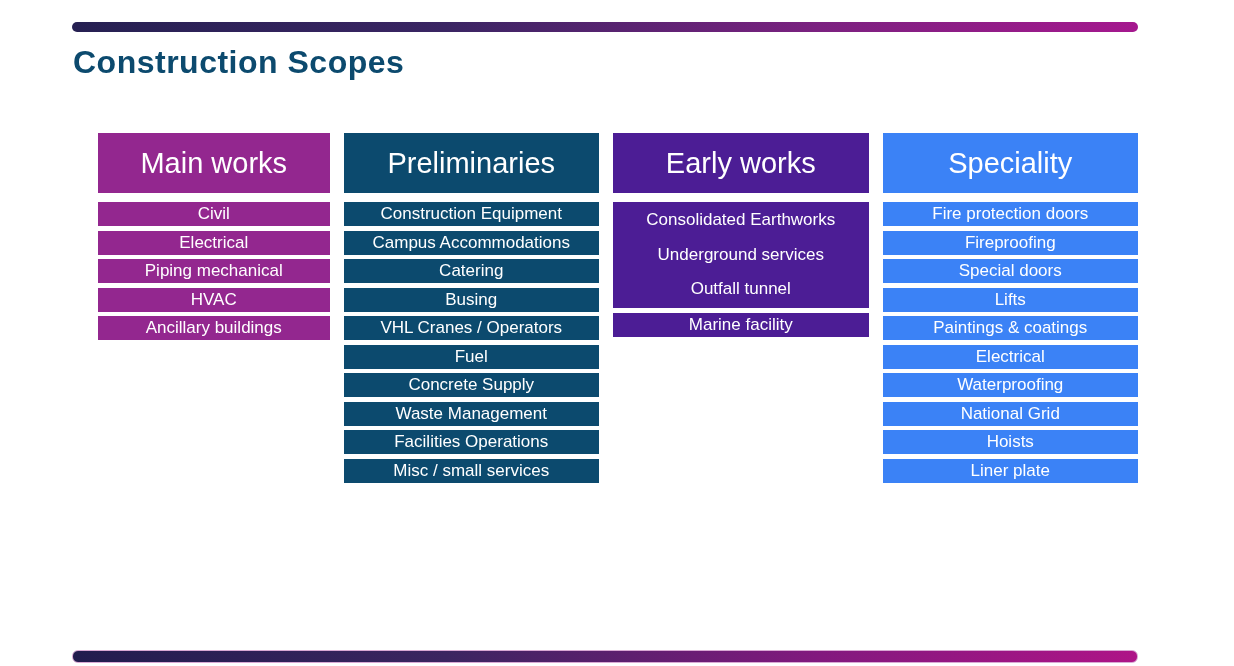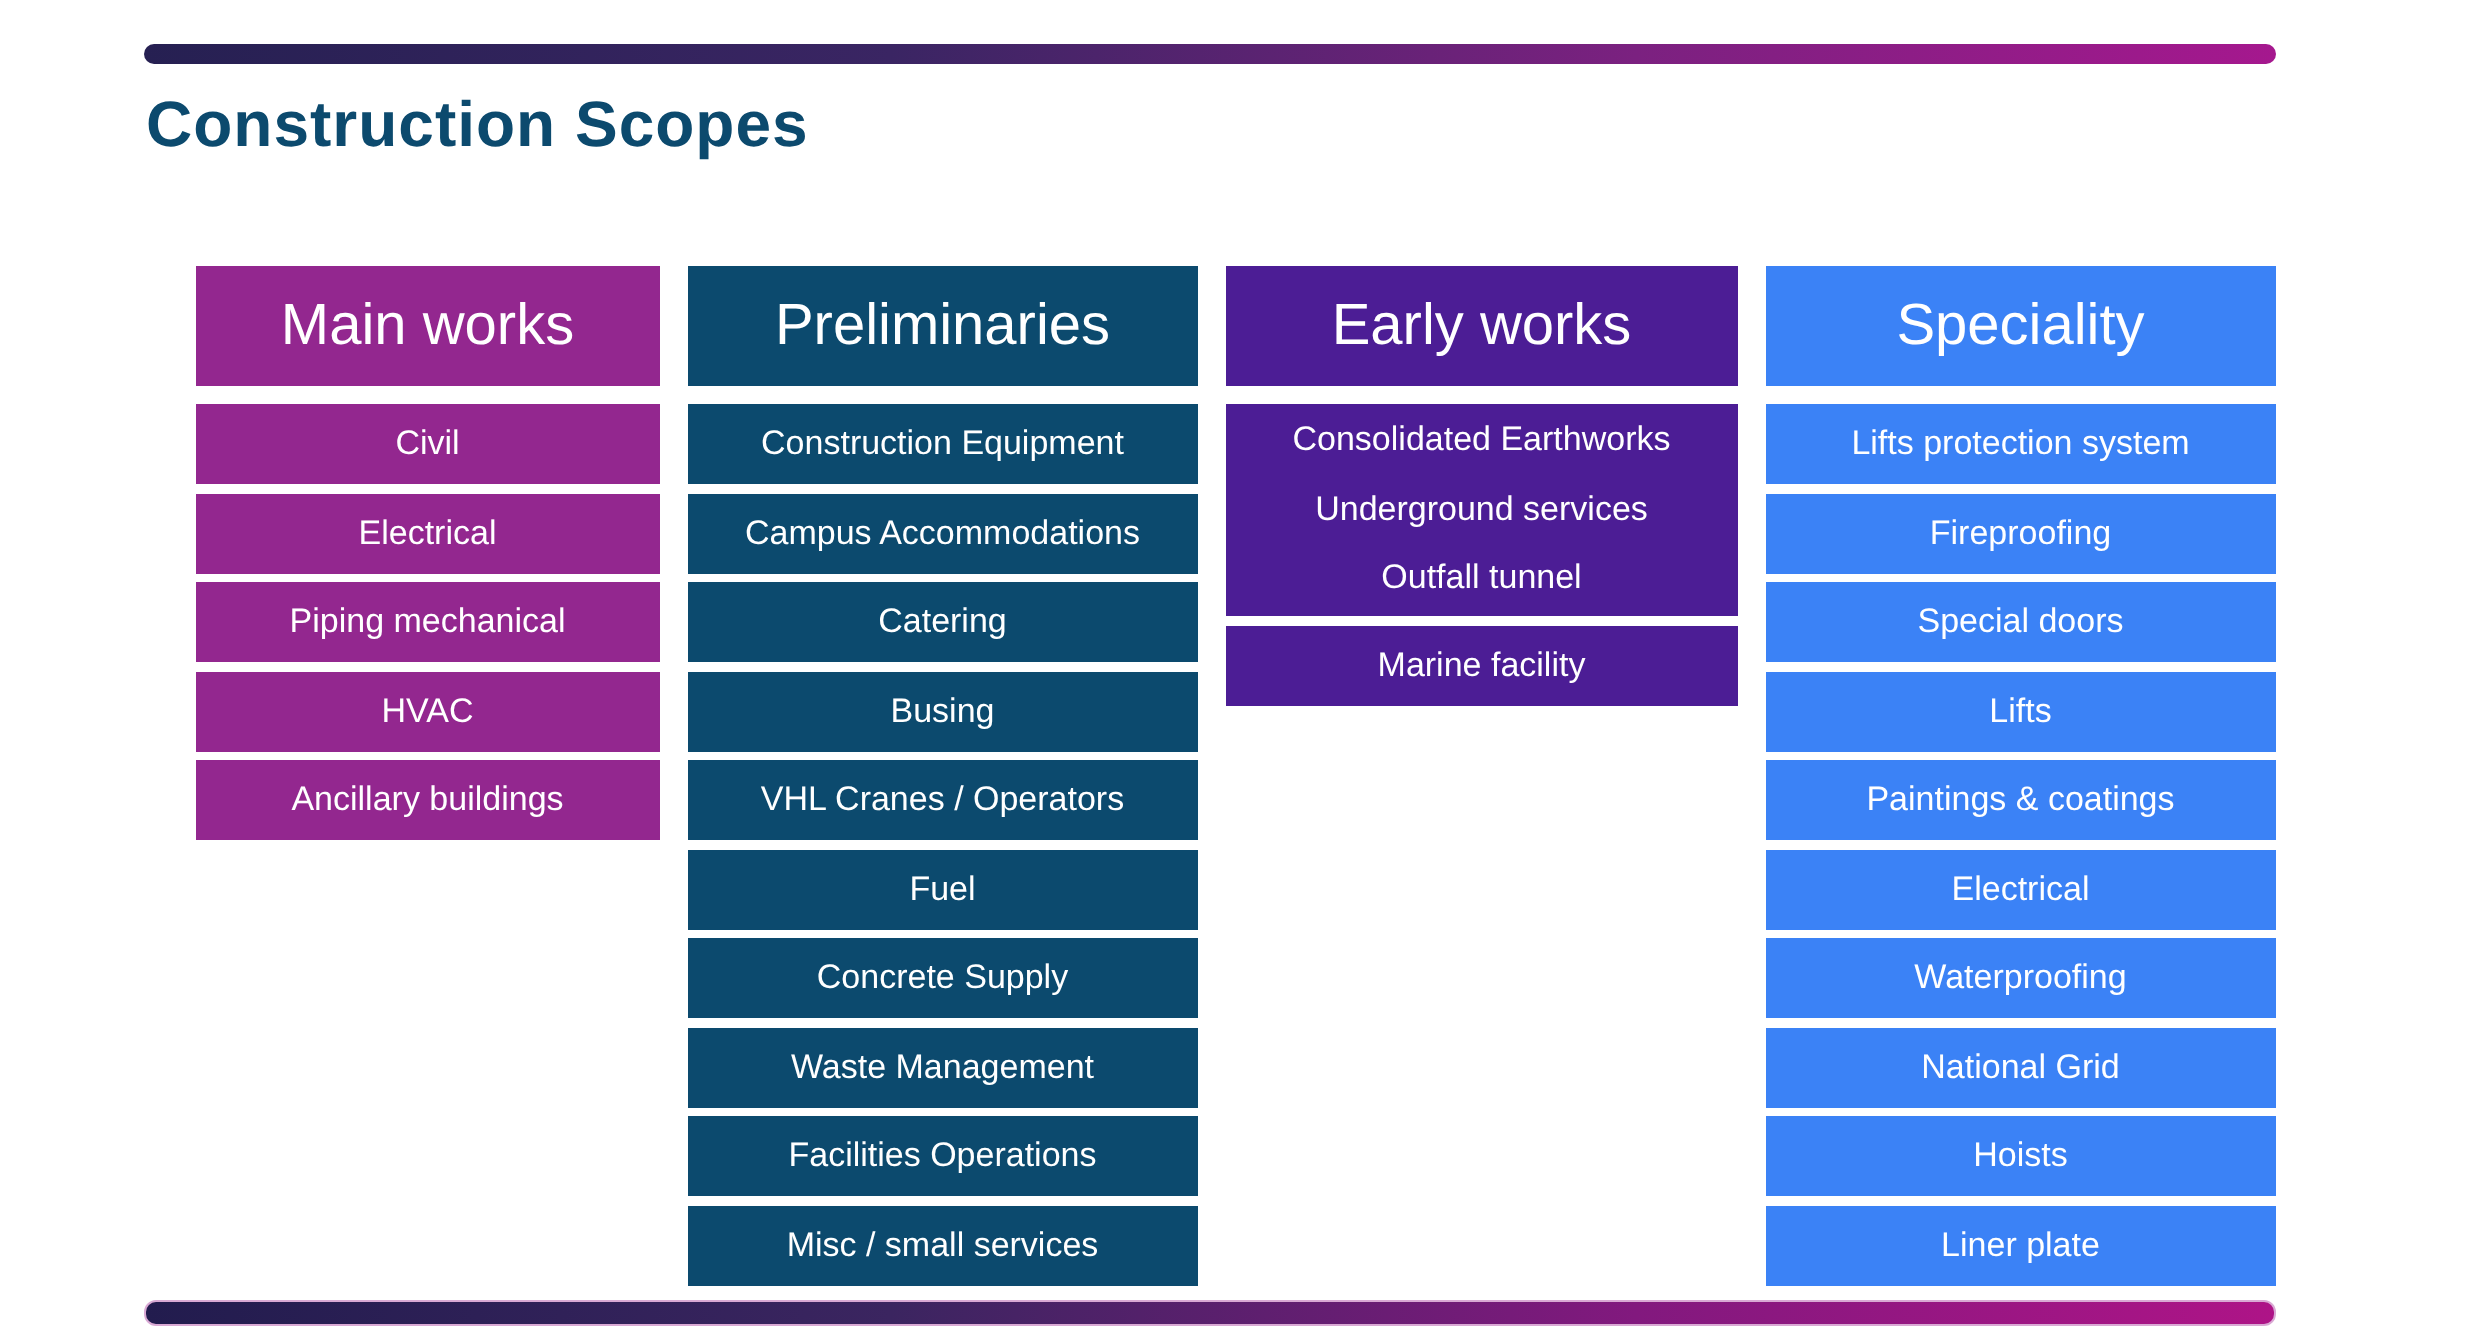--- a/index.html
+++ b/index.html
@@ -56,21 +56,21 @@
     white-space: nowrap;
   }
 
   .rows {
     display: flex;
     flex-direction: column;
     gap: 4.5px;
   }
 
   .cell {
-    height: 40px;
+    height: 24px;
     display: flex;
     align-items: center;
     justify-content: center;
     color: #ffffff;
     font-size: 17px;
     white-space: nowrap;
     text-align: center;
   }
 
   .cell.tall {
@@ -134,21 +134,21 @@
           <div>Consolidated Earthworks</div>
           <div>Underground services</div>
           <div>Outfall tunnel</div>
         </div>
         <div class="cell">Marine facility</div>
       </div>
   </div>
   <div class="column orange">
     <div class="col-header">Speciality</div>
     <div class="rows">
-        <div class="cell">Lifts protection system</div>
+        <div class="cell">Fire protection doors</div>
         <div class="cell">Fireproofing</div>
         <div class="cell">Special doors</div>
         <div class="cell">Lifts</div>
         <div class="cell">Paintings &amp; coatings</div>
         <div class="cell">Electrical</div>
         <div class="cell">Waterproofing</div>
         <div class="cell">National Grid</div>
         <div class="cell">Hoists</div>
         <div class="cell">Liner plate</div>
       </div>

